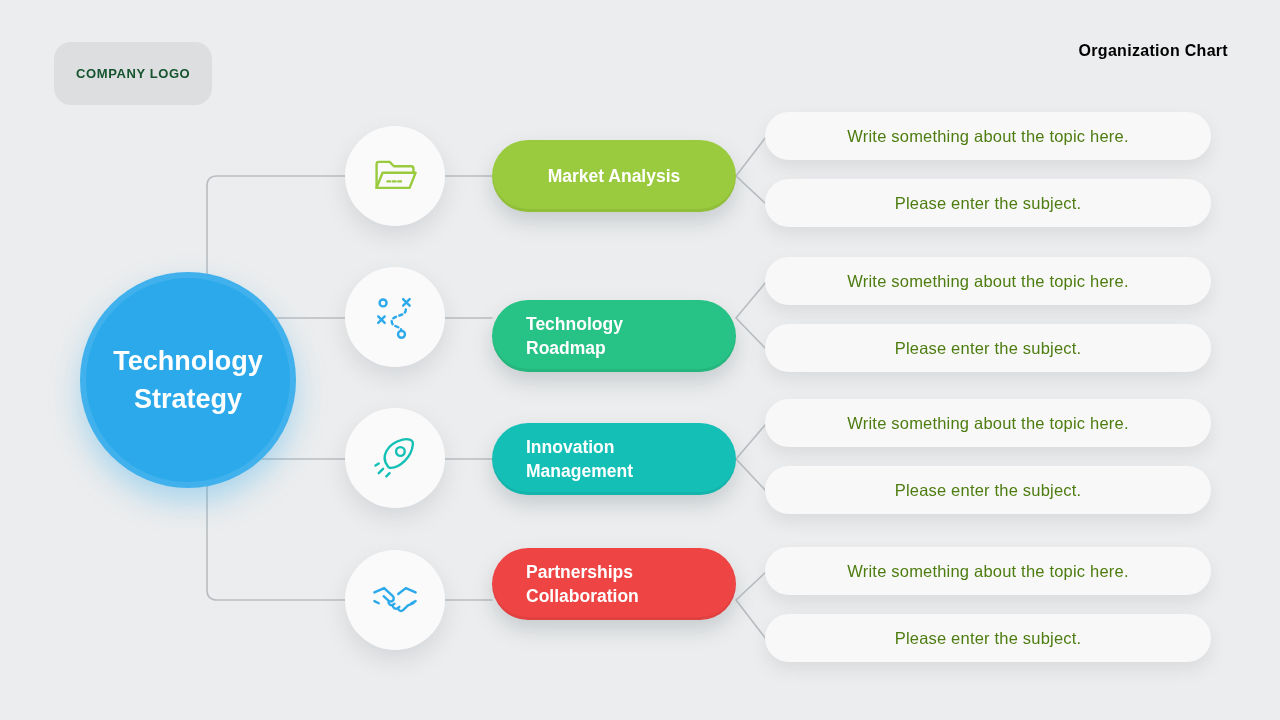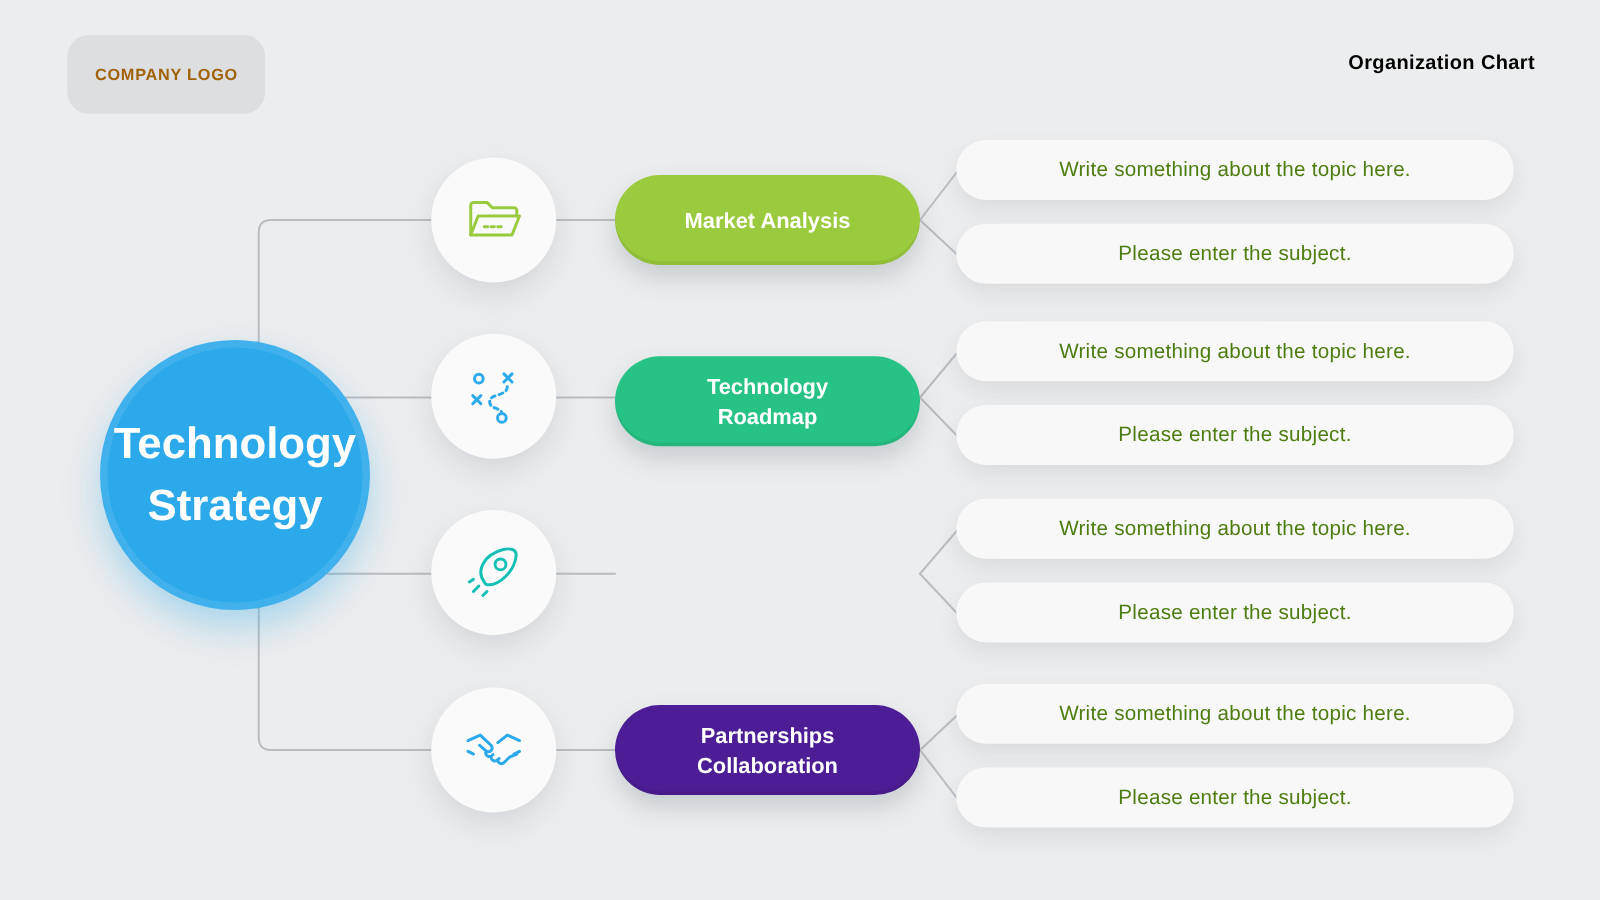--- a/index.html
+++ b/index.html
@@ -11,26 +11,26 @@
   .stage {
     position: relative;
     width: 1280px;
     height: 720px;
     background: #ecedee;
     overflow: hidden;
   }
 
   
   .logo-pill {
-    position: absolute; left: 54px; top: 28px;
+    position: absolute; left: 54px; top: 42px;
     padding: 24px 22px;
     background: #dcdee0;
     border-radius: 17px;
     font-size: 13px; font-weight: 700; letter-spacing: .6px;
-    color: #a16207;
+    color: #14532d;
   }
   .page-title {
     position: absolute; right: 52px; top: 42px;
     font-size: 16px; font-weight: 600; letter-spacing: .3px;
     color: #000000;
   }
 
   
   .connectors {
     position: absolute; left: 0; top: 0; width: 1280px; height: 720px;
@@ -38,21 +38,21 @@
 
   
   .root-circle {
     position: absolute; left: 80px; top: 272px;
     width: 216px; height: 216px;
     border-radius: 50%;
     background: #2ba9ea;
     display: flex; align-items: center; justify-content: center;
     text-align: center;
     padding: 0 18px;
-    color: #ffffff; font-size: 35px; font-weight: 700; line-height: 1.42;
+    color: #ffffff; font-size: 27px; font-weight: 700; line-height: 1.42;
     box-shadow: 0 14px 30px rgba(43,169,234,.35), inset 0 0 0 6px rgba(255,255,255,.10);
   }
 
   
   .icon-circle {
     position: absolute; left: 345px;
     width: 100px; height: 100px;
     border-radius: 50%;
     background: #fafafa;
     display: flex; align-items: center; justify-content: center;
@@ -60,21 +60,21 @@
   }
   .icon-circle svg { width: 52px; height: 52px; display: block; }
   .icon-circle svg * { fill: none; stroke: currentColor; stroke-width: 2.2; stroke-linecap: round; stroke-linejoin: round; }
 
   
   .branch-pill {
     position: absolute; left: 492px;
     width: 244px; height: 72px;
     border-radius: 36px;
     display: flex; align-items: center; justify-content: center;
-    text-align: center;
+    text-align: left;
     padding: 0 34px;
     color: #ffffff; font-size: 17.5px; font-weight: 700; line-height: 1.38;
     box-shadow: 0 10px 20px rgba(90,110,120,.25), inset 0 -3px 0 rgba(0,0,0,.06);
   }
 
   
   .note-pill {
     position: absolute; left: 765px;
     width: 446px; height: 48px;
     border-radius: 24px;
@@ -119,41 +119,42 @@
 
   <div class="icon-circle" style="top: 267px; color: rgb(43, 169, 234);">
     <svg viewBox="0 0 48 48">
       <circle cx="13" cy="11" r="3.2"></circle>
       <path d="M31.5 7.5 l6 6 M37.5 7.5 l-6 6"></path>
       <path d="M8.5 23.5 l6 6 M14.5 23.5 l-6 6"></path>
       <path d="M34 17 c0 7 -13 5 -13 11 c0 6 9 4 9 9" stroke-dasharray="3 3" stroke-width="1.8"></path>
       <circle cx="30" cy="40" r="3.2"></circle>
     </svg>
   </div>
-  <div class="branch-pill" style="top: 285px; background-color: rgb(39, 194, 133);">Technology Roadmap</div>
+  <div class="branch-pill" style="top: 300px; background-color: rgb(39, 194, 133);">Technology Roadmap</div>
   <div class="note-pill" style="top:257px;">Write something about the topic here.</div>
   <div class="note-pill" style="top:324px;">Please enter the subject.</div>
 
   <div class="icon-circle" style="top: 408px; color: rgb(20, 192, 182);">
     <svg viewBox="0 0 48 48">
       <path d="M17 31 C11 23 16 11 31 7 c4.5 -1 10 -0.5 9.5 4.5 C39.5 23 28 34 19 33 c-1 -0.1 -1.6 -1 -2 -2 Z"></path>
       <circle cx="29" cy="18" r="4"></circle>
       <path d="M13 34 l-4 4 M19 38 l-3 3 M9 29 l-3 2"></path>
     </svg>
   </div>
+  <div class="branch-pill" style="top: 423px; background-color: rgb(20, 192, 182);">Innovation Management</div>
   <div class="note-pill" style="top:399px;">Write something about the topic here.</div>
   <div class="note-pill" style="top:466px;">Please enter the subject.</div>
 
   <div class="icon-circle" style="top: 550px; color: rgb(43, 169, 234);">
     <svg viewBox="0 0 48 48">
       <path d="M5 17 l9 -4 8 7.5 a2.8 2.8 0 0 1 -4 4 l-4.5 -4"></path>
       <path d="M43 17 l-9 -4 -7 5.5"></path>
       <path d="M18 26 a2.8 2.8 0 0 0 4.5 2.2 l1 -0.8"></path>
       <path d="M22 29.5 a2.8 2.8 0 0 0 4.5 2 l1.5 -1.2"></path>
       <path d="M27 32 a2.7 2.7 0 0 0 4.2 1.6 l4.8 -4.6 5 -2"></path>
       <path d="M5 25 l4 2 M43 25 l-4 2"></path>
     </svg>
   </div>
-  <div class="branch-pill" style="top: 564px; background-color: #4c1d95;">Partnerships Collaboration</div>
+  <div class="branch-pill" style="top: 548px; background-color: #ef4444;">Partnerships Collaboration</div>
   <div class="note-pill" style="top:547px;">Write something about the topic here.</div>
   <div class="note-pill" style="top:614px;">Please enter the subject.</div>
 
 </div>
 
 </body></html>

